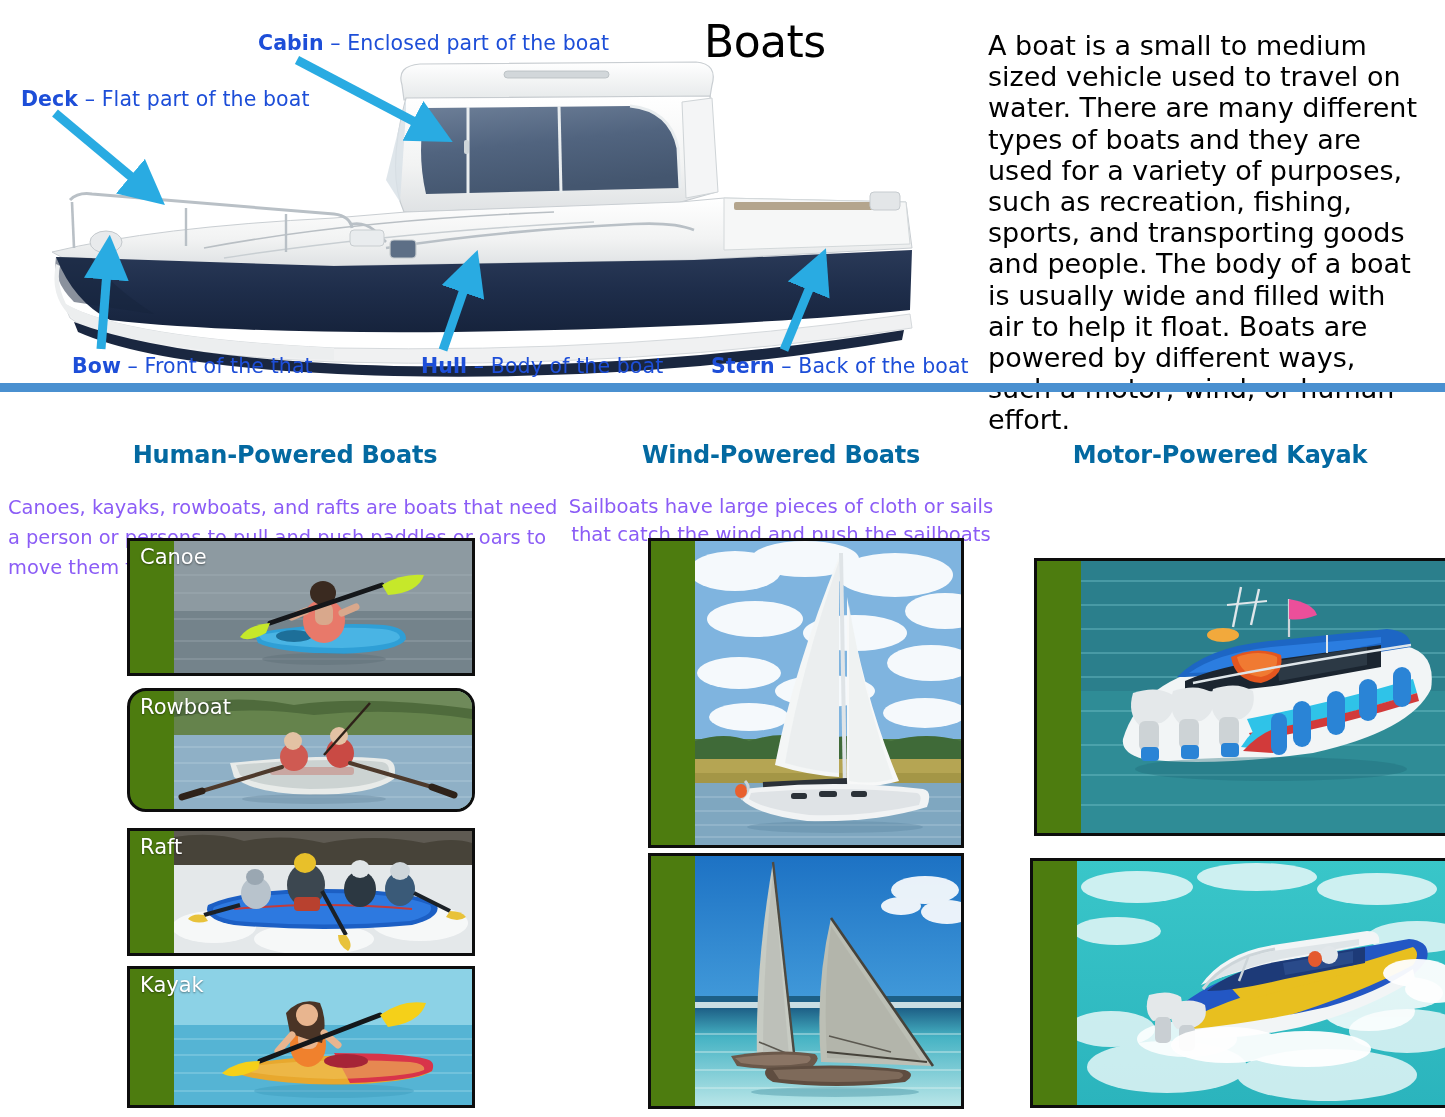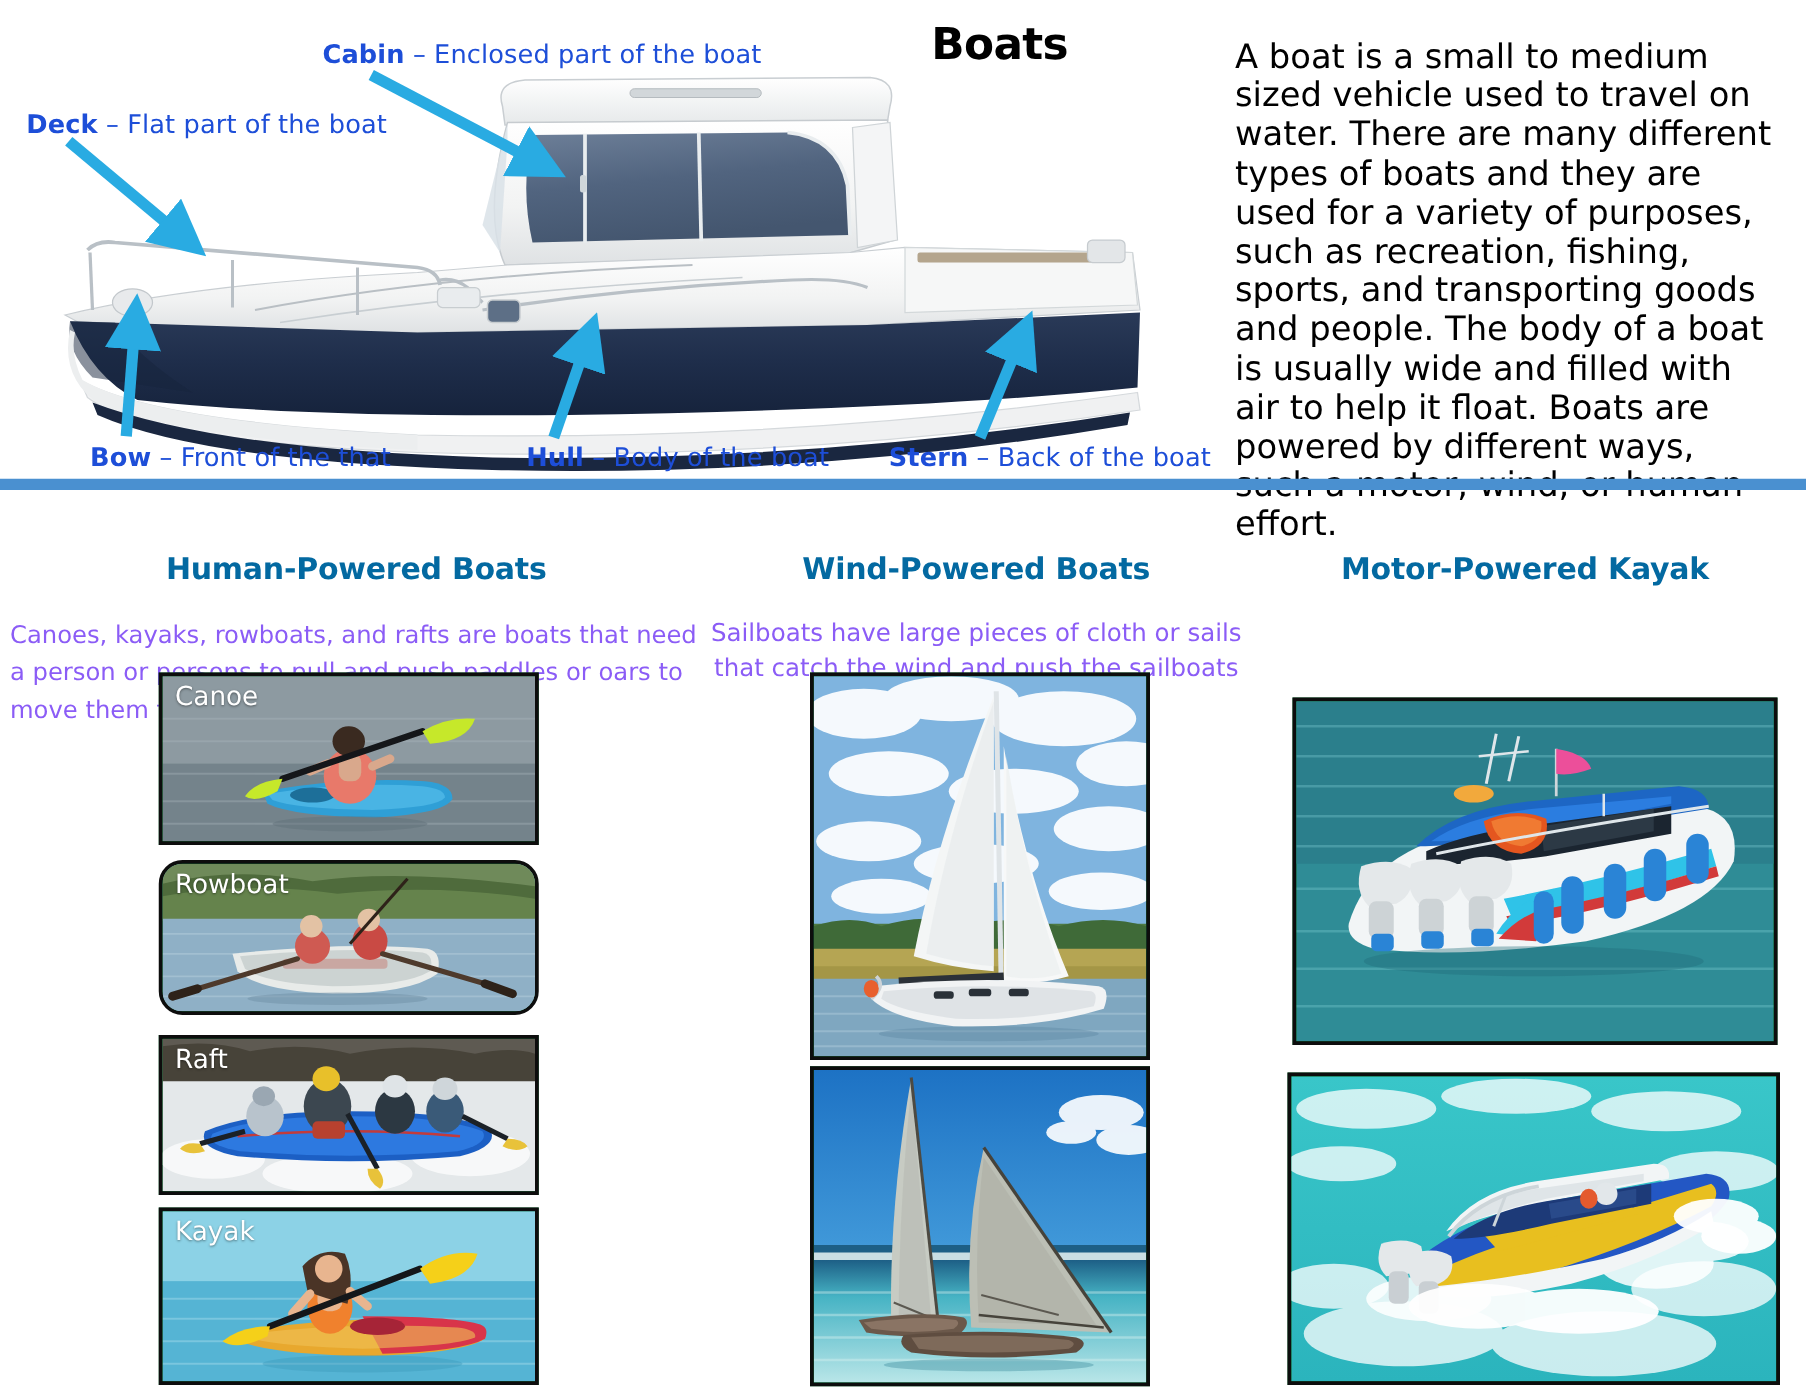--- a/index.html
+++ b/index.html
@@ -12,22 +12,22 @@
   .page{position:relative;width:1445px;height:1117px;}
 
   
   .hw{font-family:"DejaVu Sans", sans-serif;color:#1d4ed8;}
   .callout{position:absolute;white-space:nowrap;font-size:20.5px;letter-spacing:.1px;}
   .callout b{font-weight:bold;}
   .callout span.desc{font-weight:normal;}
 
   
   #title{
-    position:absolute;left:745px;top:16px;
-    font-size:35px;font-weight:bold;letter-spacing:-.5px;
+    position:absolute;left:704px;top:16px;
+    font-size:44px;font-weight:normal;letter-spacing:-.5px;
     color:#000;
   }
 
   
   #intro{
     position:absolute;left:988px;top:30px;width:438px;
     font-size:27px;line-height:31.2px;color:#000;font-weight:500;
   }
 
   
@@ -42,21 +42,21 @@
   }
   .col-p{
     text-align:center;font-size:19.6px;line-height:28px;color:#8b5cf6;margin-top:24px;
   }
   #col1{left:8px;width:554px;}
   #col2{left:566px;width:430px;}
   #col3{left:1000px;width:440px;}
   #col1 .col-p{text-align:left;font-size:19.4px;line-height:30px;}
 
   
-  .photo{position:absolute;border:3px solid #0d0d0d;background:#15803d;overflow:hidden;}
+  .photo{position:absolute;border:3px solid #0d0d0d;background:#4d7c0f;overflow:hidden;padding-left:44px;}
   .cap{
     position:absolute;left:10px;top:4px;color:#fff;font-size:21px;
     z-index:30;text-shadow:0 1px 2px rgba(0,0,0,.45);
   }
   svg{display:block;}
 </style>
 </head>
 <body>
 
 <div class="page">

